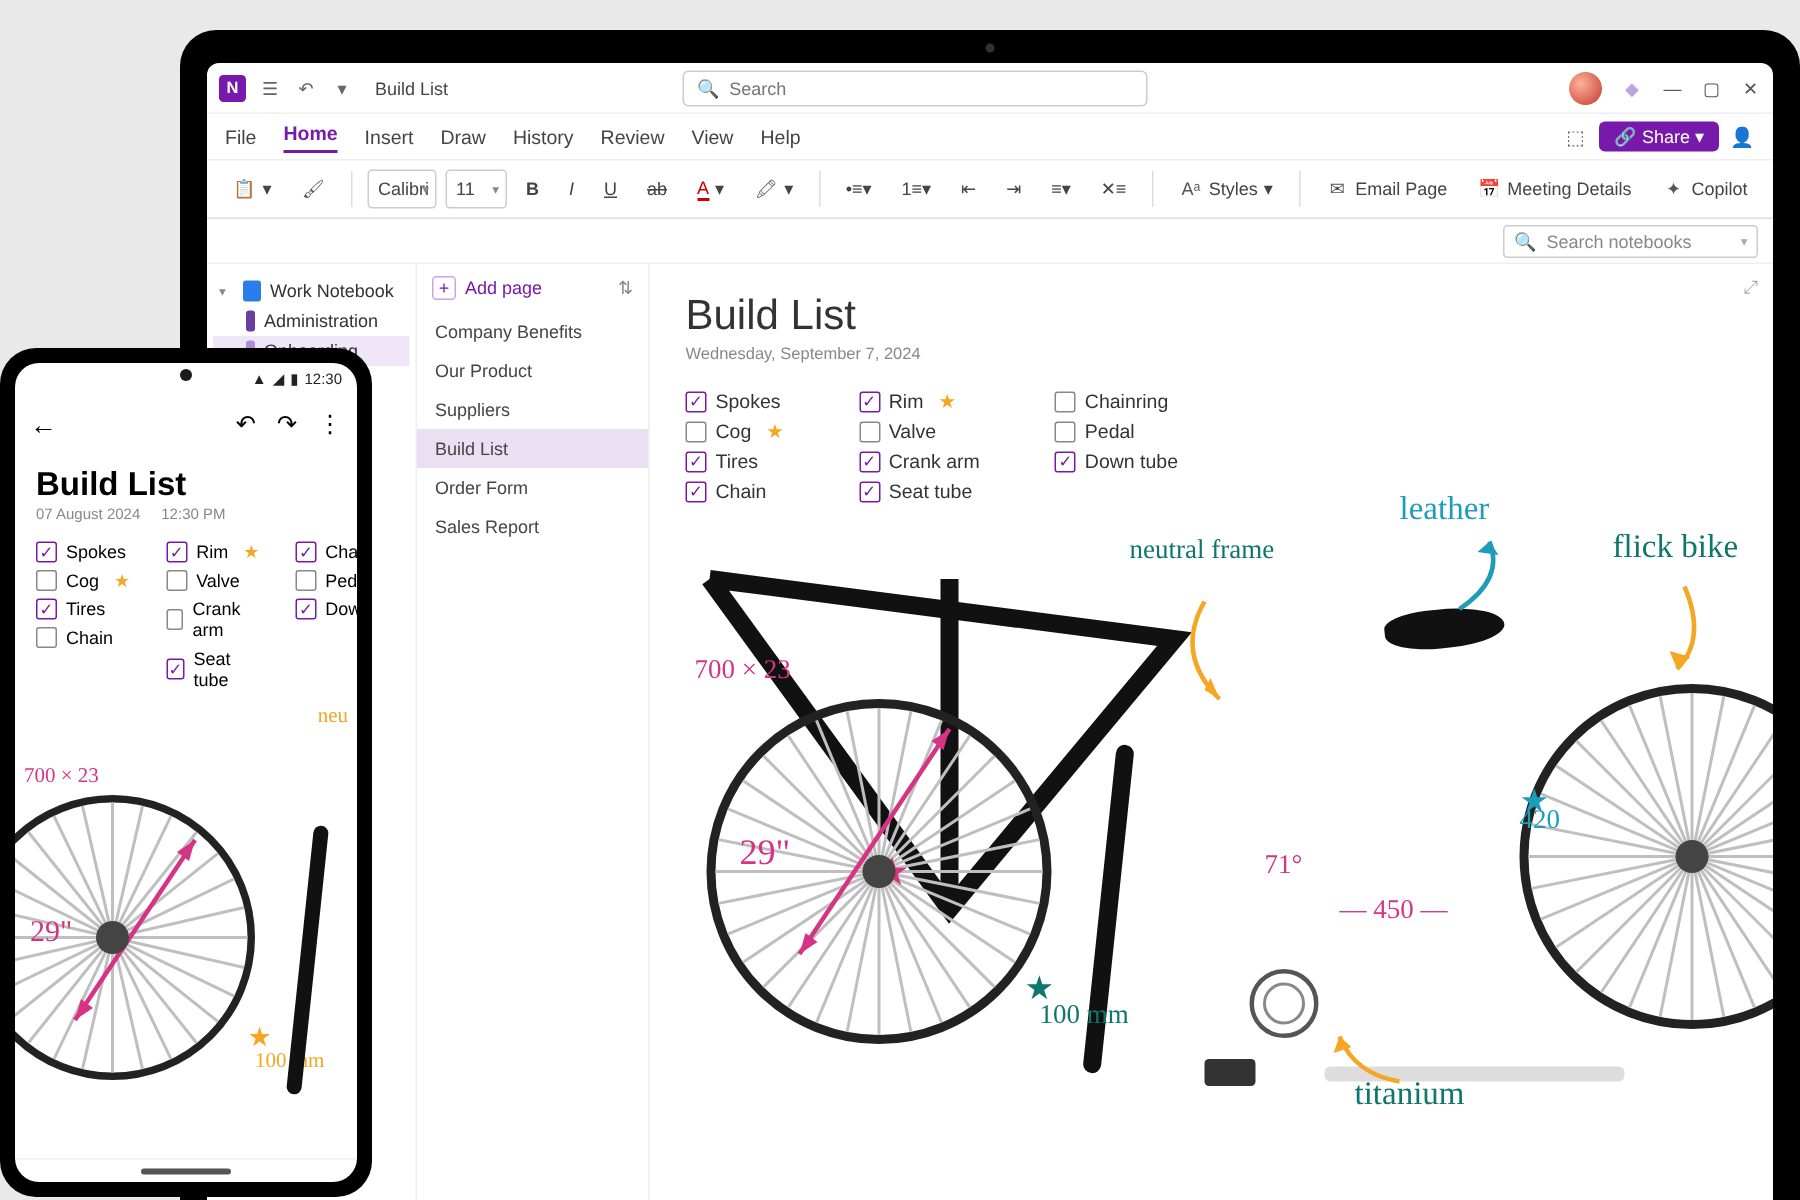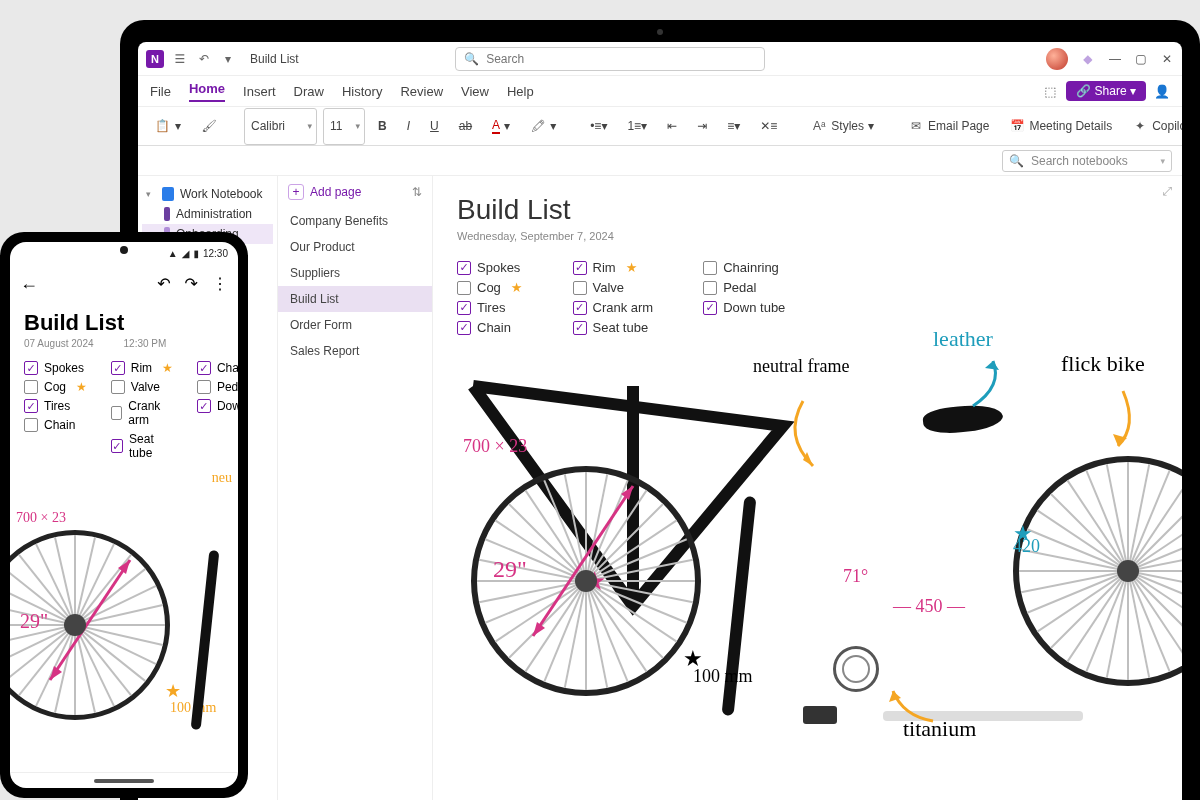--- a/index.html
+++ b/index.html
@@ -130,22 +130,22 @@
     padding: 0 6px;
     border: 1px solid transparent;
     border-radius: 3px;
     display: inline-flex; align-items: center; gap: 4px;
     cursor: pointer;
     white-space: nowrap;
   }
   .r-combobox {
     border: 1px solid #ccc;
     border-radius: 3px;
-    height: 37px;
-    padding: 0 31px 0 6px;
+    height: 26px;
+    padding: 0 4px 0 6px;
     display: inline-flex; align-items: center;
     position: relative;
     background: #fff;
   }
   .r-combobox::after {
     content: "▾";
     position: absolute;
     right: 4px;
     color: #888;
     font-size: 9px;
@@ -303,21 +303,21 @@
 
   .saddle { position: absolute; width: 80px; height: 26px; background: #111; border-radius: 40% 60% 50% 50%; left: 470px; top: 40px; transform: rotate(-6deg); }
   .fork   { position: absolute; width: 12px; height: 220px; background: #111; left: 280px; top: 130px; border-radius: 6px; transform: rotate(6deg); }
   .chainring { position: absolute; width: 46px; height: 46px; border: 3px solid #555; border-radius: 50%; left: 380px; top: 280px; }
   .chainring::after { content:""; position:absolute; inset:6px; border:2px solid #888; border-radius:50%; }
   .pedal { position: absolute; width: 34px; height: 18px; background: #333; left: 350px; top: 340px; border-radius: 3px; }
   .crankset { position: absolute; width: 200px; height: 10px; background: #ddd; left: 430px; top: 345px; border-radius: 4px; }
 
   .ann { position: absolute; font-family: "Segoe Script", cursive; font-size: 18px; }
   .ann.magenta { color: #d63384; }
-  .ann.orange  { color: #000000; }
+  .ann.orange  { color: #0f766e; }
   .ann.blue    { color: #1e9dbb; }
 
   
   .phone {
     position: absolute;
     left: 0px;
     top: 232px;
     width: 248px;
     height: 566px;
     background: #000;
@@ -352,21 +352,21 @@
   }
   .ph-topbar {
     height: 38px;
     display: flex; align-items: center;
     padding: 0 10px;
     gap: 10px;
   }
   .ph-topbar .back { font-size: 18px; }
   .ph-topbar .right { margin-left: auto; display: flex; gap: 14px; font-size: 16px; }
   .ph-title { font-size: 22px; font-weight: 600; padding: 8px 14px 2px; }
-  .ph-date  { font-size: 10px; color: #888; padding: 0 14px 12px; display: flex; gap: 30px; }
+  .ph-date  { font-size: 10px; color: #888; padding: 0 14px 12px; display: flex; gap: 14px; }
   .ph-checks {
     display: flex;
     padding: 0 14px;
     gap: 24px;
     font-size: 12px;
   }
   .ph-stage {
     flex: 1;
     position: relative;
     overflow: hidden;
@@ -649,21 +649,21 @@
               <path d="M30 5 Q10 40 40 70" fill="none" stroke="#f5a623" stroke-width="3"></path>
               <polygon points="40,70 30,64 34,56" fill="#f5a623"></polygon>
             </svg>
 
           <span class="ann blue" style="left:480px;top:-40px;font-size:22px">leather</span>
           <svg style="position:absolute;left:510px;top:-10px" width="60" height="60">
               <path d="M30 5 Q40 30 10 50" fill="none" stroke="#1e9dbb" stroke-width="3"></path>
               <polygon points="30,5 22,12 36,14" fill="#1e9dbb"></polygon>
             </svg>
 
-          <span class="ann orange" style="left:608px;top:-15px;font-size:22px">flick bike</span>
+          <span class="ann orange" style="left:622px;top:-15px;font-size:22px">flick bike</span>
           <svg style="position:absolute;left:650px;top:20px" width="50" height="70">
               <path d="M20 5 Q35 40 15 60" fill="none" stroke="#f5a623" stroke-width="3"></path>
               <polygon points="15,60 10,48 24,52" fill="#f5a623"></polygon>
             </svg>
 
           <span class="ann orange" style="left:240px;top:300px">100 mm</span>
           <span class="ann orange" style="left:230px;top:280px;font-size:22px">★</span>
           <span class="ann magenta" style="left:390px;top:200px">71°</span>
           <span class="ann blue" style="left:560px;top:170px">420</span>
           <span class="ann blue" style="left:560px;top:155px;font-size:22px">★</span>

